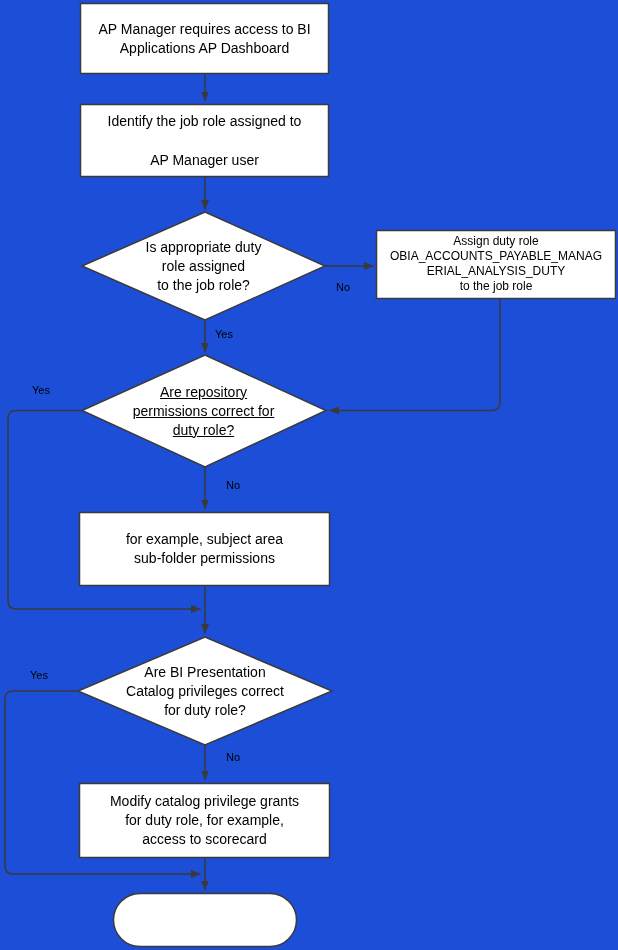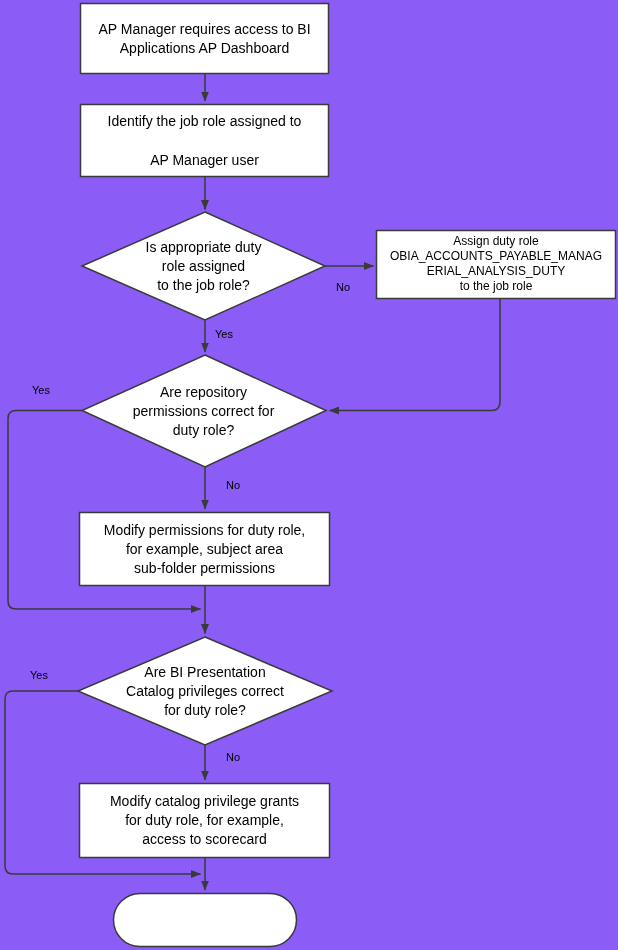--- a/index.html
+++ b/index.html
@@ -1,20 +1,20 @@
 <!DOCTYPE html>
 <html><head>
 <meta charset="utf-8">
 <style>
   html, body { margin: 0; padding: 0; background: #ffffff; }
   #stage {
     position: relative;
     width: 618px;
     height: 950px;
-    background: #8b5cf6;
+    background: #1d4ed8;
     font-family: "Liberation Sans", sans-serif;
     overflow: hidden;
   }
   #shapes {
     position: absolute;
     left: 0; top: 0;
   }
   .node {
     position: absolute;
     display: flex;
@@ -96,28 +96,27 @@
     <div>to the job role?</div>
   </div>
 
   <div class="node small" style="left:377px; top:231px; width:238px; height:66px;">
     <div>Assign duty role</div>
     <div>OBIA_ACCOUNTS_PAYABLE_MANAG</div>
     <div>ERIAL_ANALYSIS_DUTY</div>
     <div>to the job role</div>
   </div>
 
-  <div class="node" style="left:82px; top:355px; width:243px; height:112px;">
+  <div class="node" style="left:82px; top:355px; width:243px; height:112px;text-decoration:underline;">
     <div>Are repository</div>
     <div>permissions correct for</div>
     <div>duty role?</div>
   </div>
 
   <div class="node" style="left:80px; top:513px; width:249px; height:72px;">
-    <div>Modify permissions for duty role,</div>
     <div>for example, subject area</div>
     <div>sub-folder permissions</div>
   </div>
 
   <div class="node" style="left:78px; top:637px; width:254px; height:108px;">
     <div>Are BI Presentation</div>
     <div>Catalog privileges correct</div>
     <div>for duty role?</div>
   </div>
 

